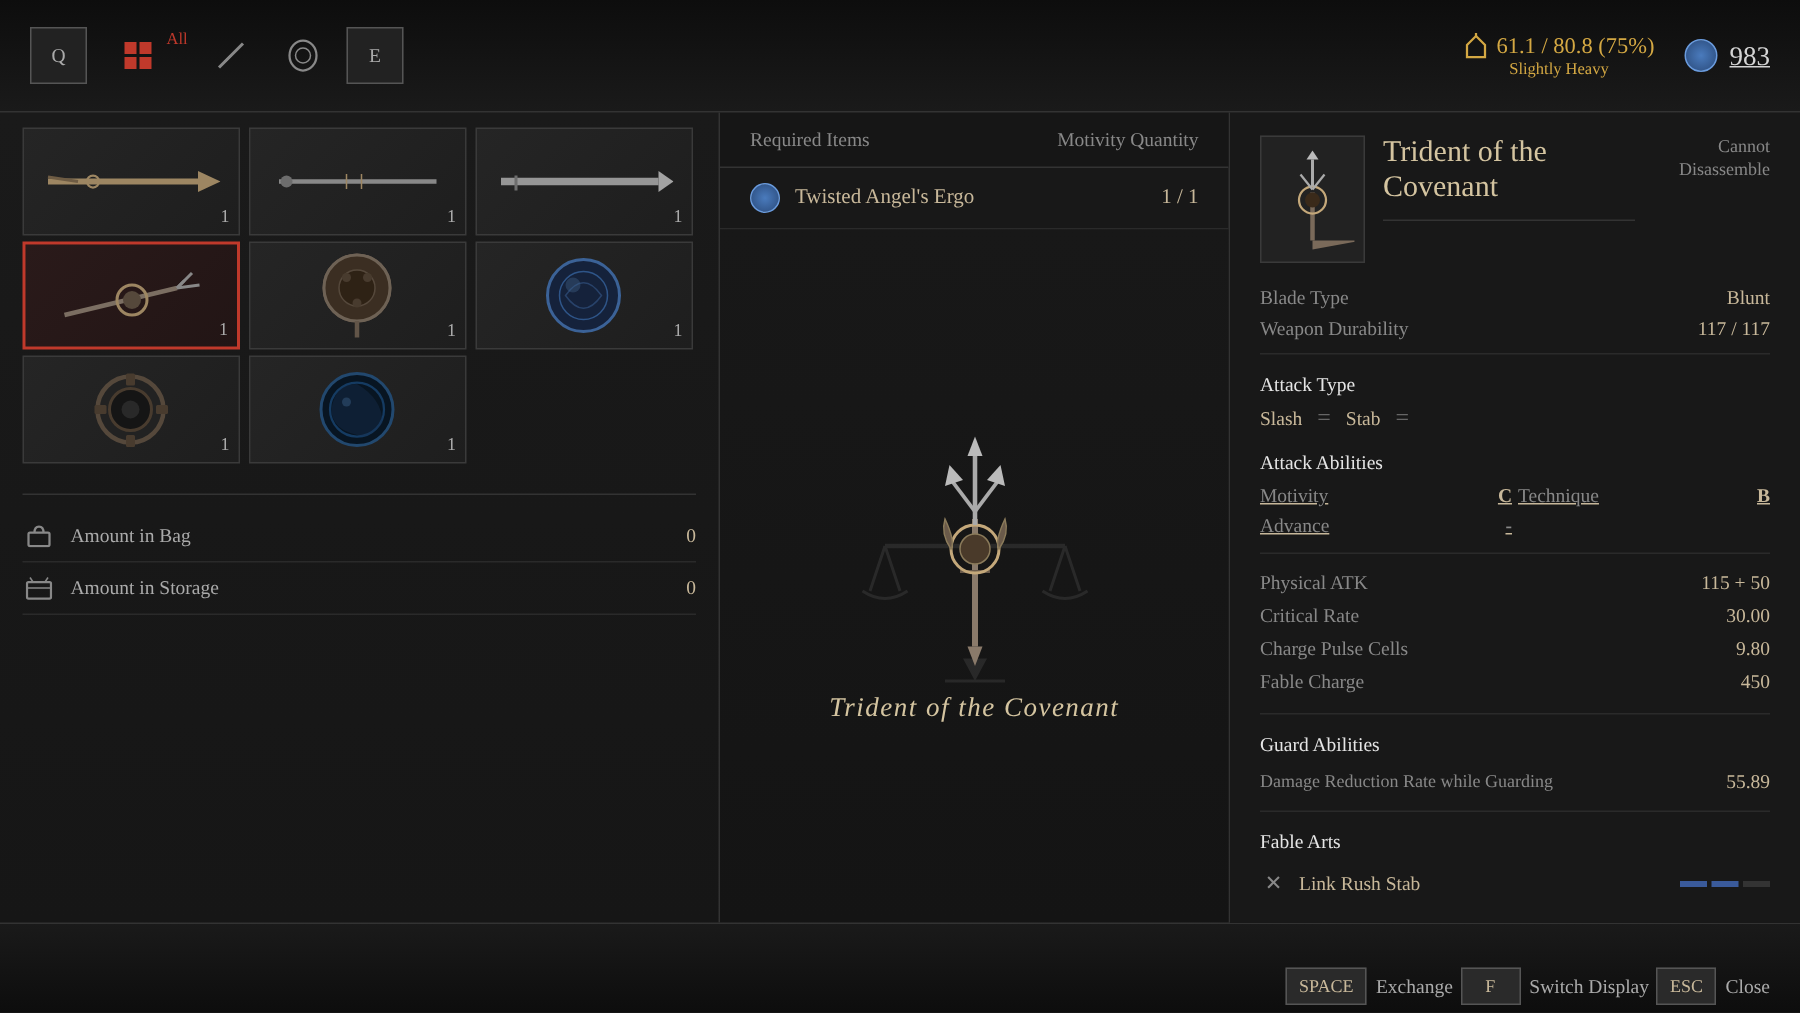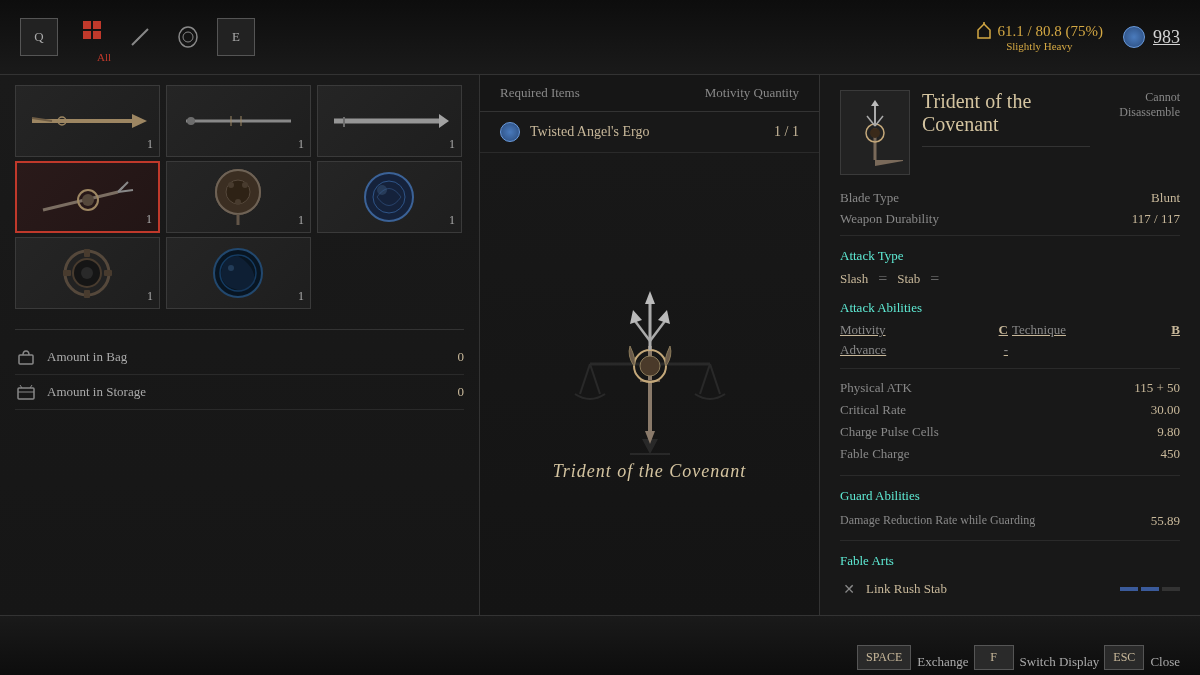--- a/index.html
+++ b/index.html
@@ -71,22 +71,22 @@
       height: 38px;
       display: flex;
       align-items: center;
       justify-content: center;
       color: #888;
       font-size: 18px;
     }
 
     .nav-category {
       display: flex;
-      flex-direction: column;
-      align-items: flex-end;
+      flex-direction: row;
+      align-items: flex-start;
       margin-left: 5px;
     }
 
     .nav-category .cat-icon {
       width: 38px;
       height: 38px;
       display: flex;
       align-items: center;
       justify-content: center;
       color: #c0392b;
@@ -360,21 +360,21 @@
     .detail-label {
       color: #888;
     }
 
     .detail-value {
       color: #c8b89a;
     }
 
     .section-header {
       font-size: 13px;
-      color: #5eead4;
+      color: #e5e5e5;
       margin: 12px 0 6px 0;
     }
 
     .attack-type-row {
       display: flex;
       align-items: center;
       gap: 10px;
       margin-bottom: 10px;
     }
 
@@ -477,21 +477,21 @@
       display: flex;
       align-items: center;
       justify-content: flex-end;
       padding: 0 20px;
       gap: 5px;
       z-index: 10;
     }
 
     .btn-action {
       display: flex;
-      align-items: flex-end;
+      align-items: center;
       gap: 6px;
       cursor: pointer;
       margin-top: 24px;
     }
 
     .btn-key {
       background: #2a2a2a;
       border: 1px solid #555;
       color: #c8b89a;
       font-size: 12px;

